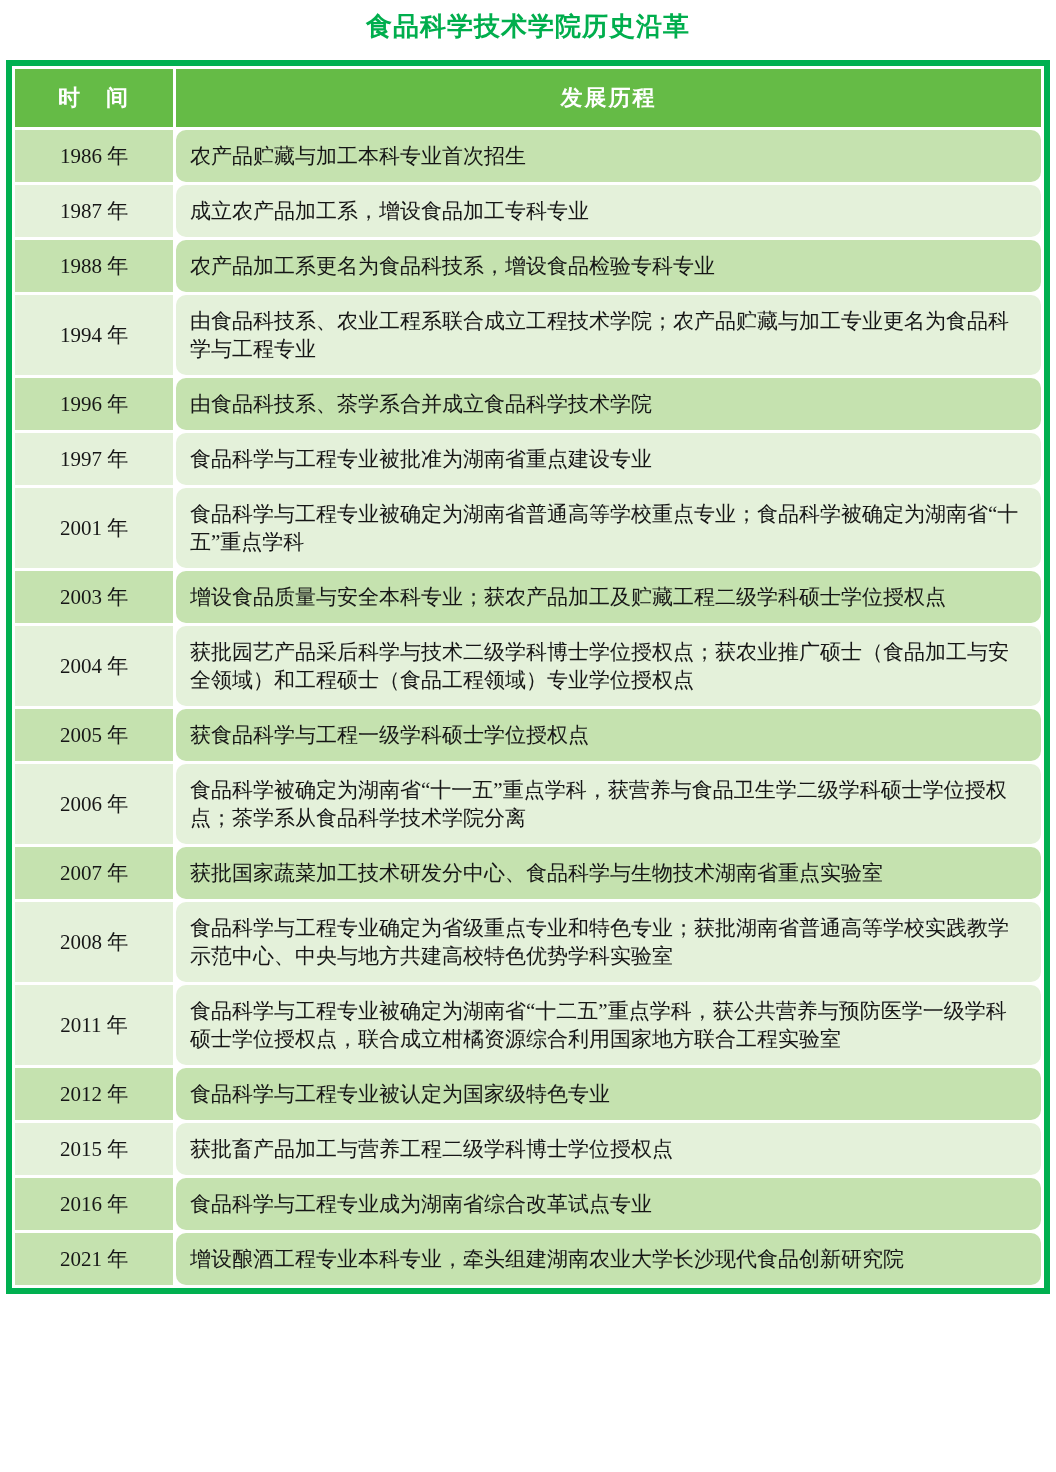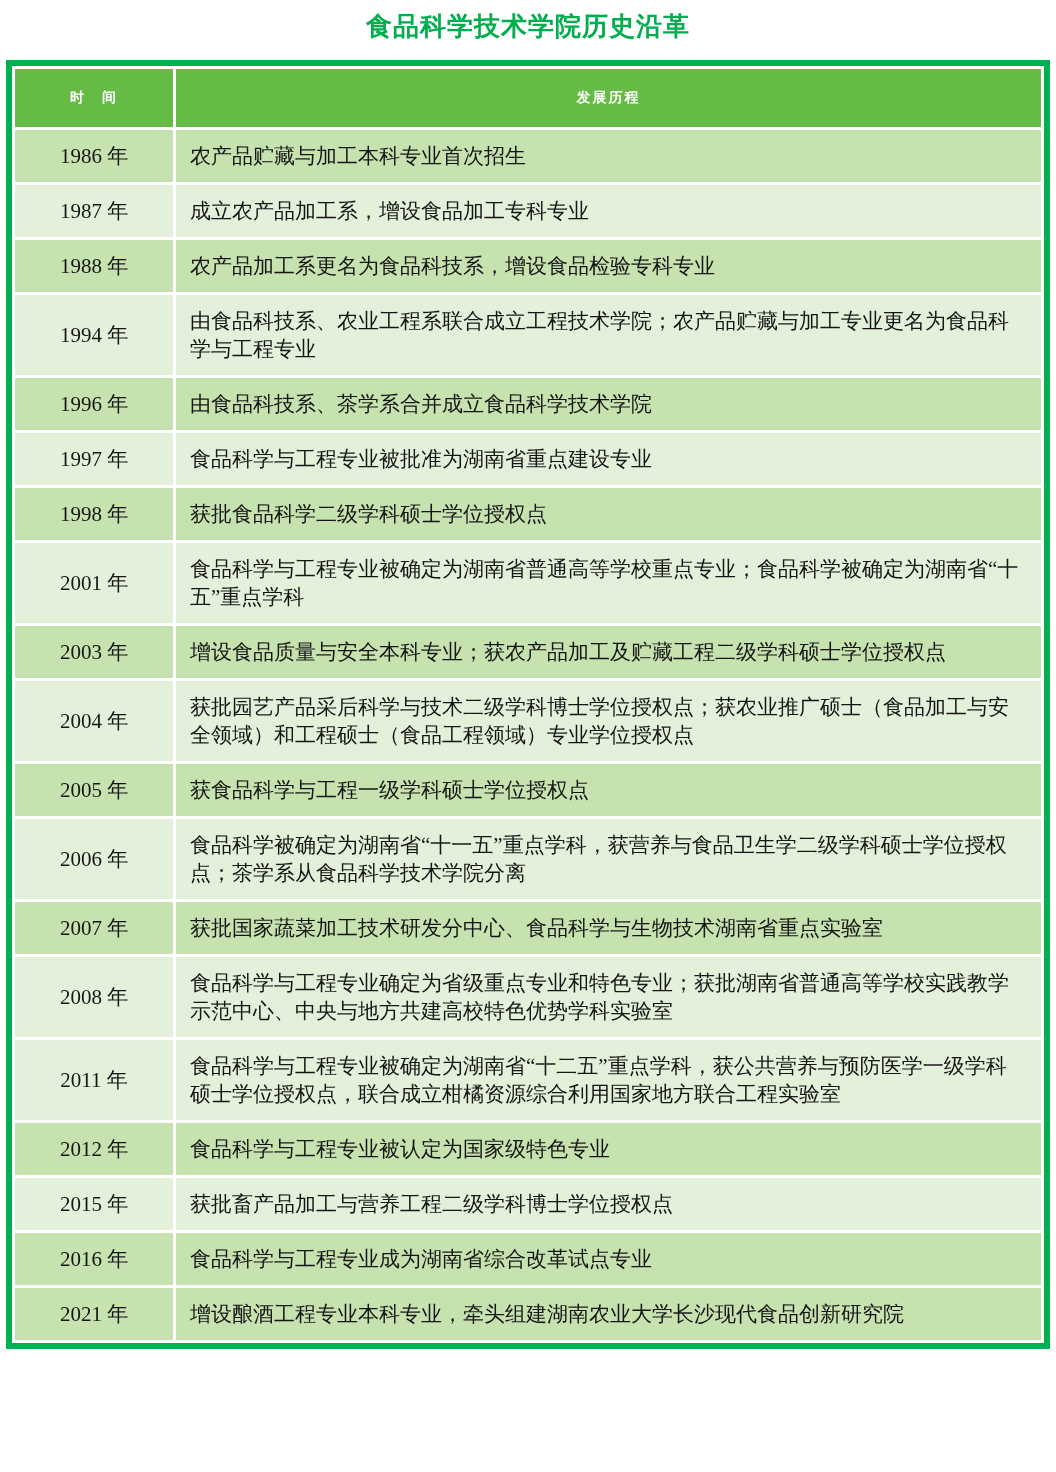--- a/index.html
+++ b/index.html
@@ -21,37 +21,37 @@
     table-layout: fixed;
     border: 6px solid var(--c-border, #00b050);
     border-collapse: separate;
     border-spacing: 3px;
     background: #ffffff;
   }
   th {
     background: var(--c-header-bg, #65bb46);
     color: #ffffff;
     font-family: "Liberation Sans", sans-serif;
-    font-size: 14px;
+    font-size: 22px;
     font-weight: bold;
     height: 56px;
     letter-spacing: 2px;
     vertical-align: middle;
     text-align: center;
   }
   th.col-time { width: 156px; }
   td {
     font-size: 21px;
     line-height: 28px;
     padding: 12px 10px;
     vertical-align: middle;
     color: #161616;
   }
   td.year { text-align: center; white-space: nowrap; margin-top: 20px; }
-  td.event { text-align: left; padding-left: 14px; padding-right: 22px; }
+  td.event { text-align: left; padding-left: 14px; padding-right: 22px; border-radius: 10px; }
   tr.dark  td { background: var(--c-row-dark, #c5e2af); }
   tr.light td { background: var(--c-row-light, #e4f1da); }
 </style>
 </head>
 <body>
 
 <div class="page">
   <h1 class="title">食品科学技术学院历史沿革</h1>
 
   <table class="history-table">
@@ -86,24 +86,20 @@
         <tr class="dark">
           <td class="year">1996 年</td>
           <td class="event">由食品科技系、茶学系合并成立食品科学技术学院</td>
         </tr>
 
         <tr class="light">
           <td class="year">1997 年</td>
           <td class="event">食品科学与工程专业被批准为湖南省重点建设专业</td>
         </tr>
 
-        <tr class="dark">
-          <td class="year">1998 年</td>
-          <td class="event">获批食品科学二级学科硕士学位授权点</td>
-        </tr>
 
         <tr class="light">
           <td class="year">2001 年</td>
           <td class="event">食品科学与工程专业被确定为湖南省普通高等学校重点专业；食品科学被确定为湖南省“十五”重点学科</td>
         </tr>
 
         <tr class="dark">
           <td class="year">2003 年</td>
           <td class="event">增设食品质量与安全本科专业；获农产品加工及贮藏工程二级学科硕士学位授权点</td>
         </tr>

